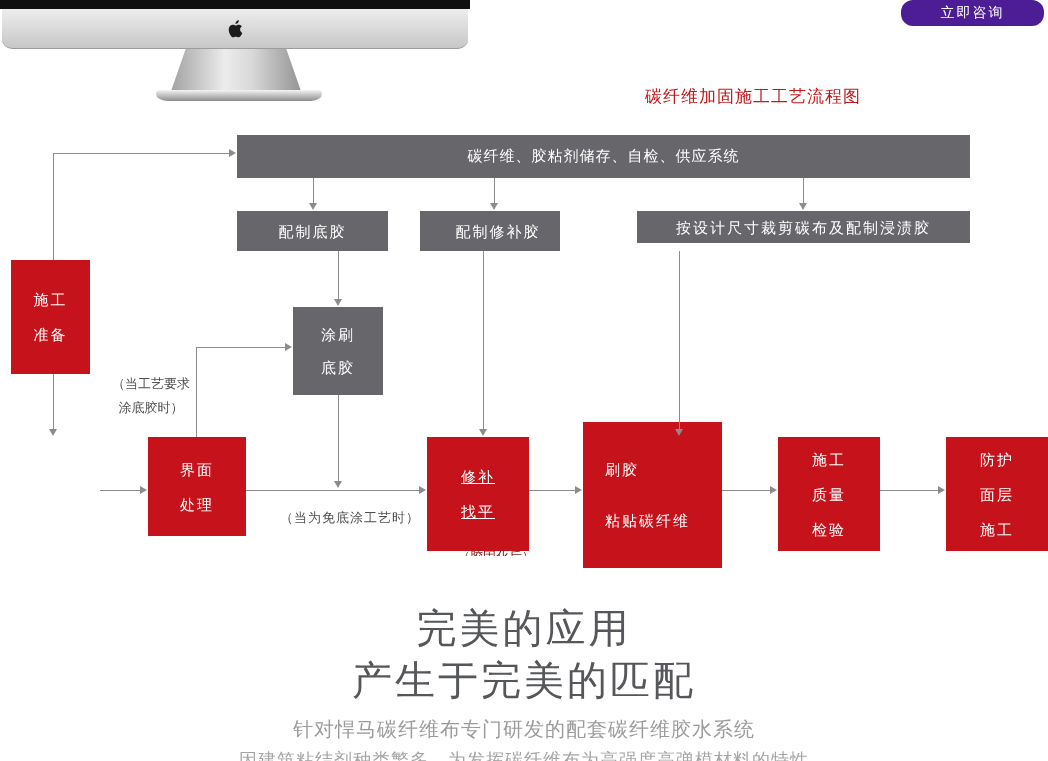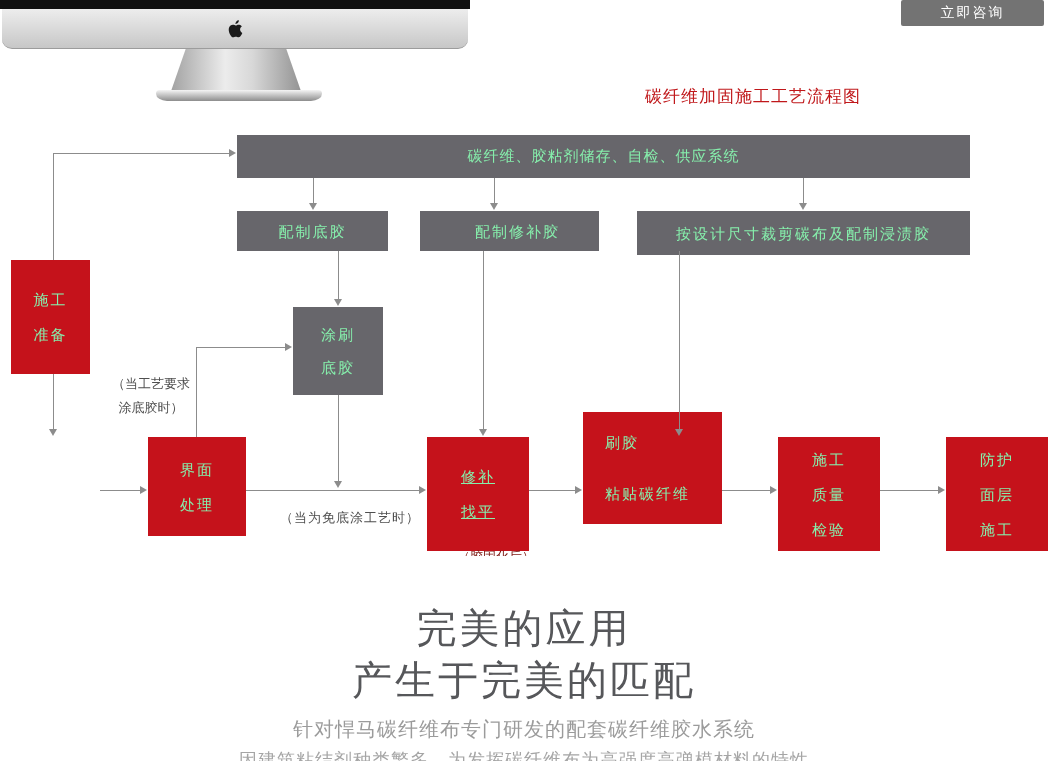--- a/index.html
+++ b/index.html
@@ -15,26 +15,26 @@
   .apple { position:absolute; left:50%; top:7px; transform:translateX(-50%); width:24px; height:26px; }
   .apple svg { width:24px; height:26px; fill:#1b1b1b; }
   .imac-neck { position:absolute; left:168px; top:49px; width:136px; height:43px;
     background:linear-gradient(90deg,#9e9e9e,#ececec 42%,#d8d8d8 62%,#8f8f8f);
     clip-path:polygon(13% 0, 87% 0, 98% 100%, 2% 100%); }
   .imac-base { position:absolute; left:156px; top:90px; width:166px; height:11px;
     background:linear-gradient(#f4f4f4,#8d8d8d); border-radius:4px 4px 12px 12px / 4px 4px 8px 8px; }
 
   
   .consult { position:absolute; left:901px; top:0; width:143px; height:26px; border:none; cursor:pointer;
-    background:#737373; color:#fff; font-size:14px; letter-spacing:2px; border-radius:2px;
+    background:#4c1d95; color:#fff; font-size:14px; letter-spacing:2px; border-radius:12px;
     font-family:inherit; }
   .flow-title { position:absolute; left:645px; top:85px; font-size:17px; color:#c0181b; letter-spacing:1px; }
 
   
-  .gbox, .rbox { position:absolute; color:#86efac; display:flex; flex-direction:column;
+  .gbox, .rbox { position:absolute; color:#ffffff; display:flex; flex-direction:column;
     align-items:center; justify-content:center; font-size:15px; letter-spacing:2px; line-height:35px; }
   .gbox { background:#67666b; }
   .rbox { background:#c5121b; }
   .gbox.bar { line-height:normal; letter-spacing:1px; }
   .left-align { align-items:flex-start; padding-left:22px; }
 
   
   .hline, .vline { position:absolute; background:#8c8c8c; }
   .hline { height:1px; } .vline { width:1px; }
   .arr-r { position:absolute; width:0; height:0; border-top:4px solid transparent;
@@ -75,42 +75,42 @@
     <div class="imac-base"></div>
   </div>
 
   <button class="consult">立即咨询</button>
 
   <div class="flow-title">碳纤维加固施工工艺流程图</div>
 
   <div class="gbox bar" style="left:237px;top:135px;width:733px;height:43px;">碳纤维、胶粘剂储存、自检、供应系统</div>
 
   <div class="gbox" style="left:237px;top:211px;width:151px;height:40px;text-align:center;">配制底胶</div>
-  <div class="gbox" style="left:420px;top:211px;width:179px;height:40px;padding-left:16px;">配制修补胶</div>
-  <div class="gbox" style="left:637px;top:211px;width:333px;height:44px;">按设计尺寸裁剪碳布及配制浸渍胶</div>
+  <div class="gbox" style="left:420px;top:211px;width:140px;height:40px;padding-left:16px;">配制修补胶</div>
+  <div class="gbox" style="left:637px;top:211px;width:333px;height:32px;">按设计尺寸裁剪碳布及配制浸渍胶</div>
 
   <div class="rbox" style="left:11px;top:260px;width:79px;height:114px;">
     <span>施工</span>
     <span>准备</span>
   </div>
 
   <div class="gbox" style="left:293px;top:307px;width:90px;height:88px;line-height:33px;">
     <span>涂刷</span>
     <span>底胶</span>
   </div>
 
   <div class="rbox" style="left:148px;top:437px;width:98px;height:99px;">
     <span>界面</span>
     <span>处理</span>
   </div>
   <div class="rbox" style="left:427px;top:437px;width:102px;height:114px;text-decoration:underline;">
     <span>修补</span>
     <span>找平</span>
   </div>
-  <div class="rbox left-align" style="left:583px;top:412px;width:139px;height:112px;gap:16px;">
+  <div class="rbox left-align" style="left:583px;top:422px;width:139px;height:146px;gap:16px;">
     <span>刷胶</span>
     <span>粘贴碳纤维</span>
   </div>
   <div class="rbox" style="left:778px;top:437px;width:102px;height:114px;">
     <span>施工</span>
     <span>质量</span>
     <span>检验</span>
   </div>
   <div class="rbox" style="left:946px;top:437px;width:102px;height:114px;">
     <span>防护</span>

